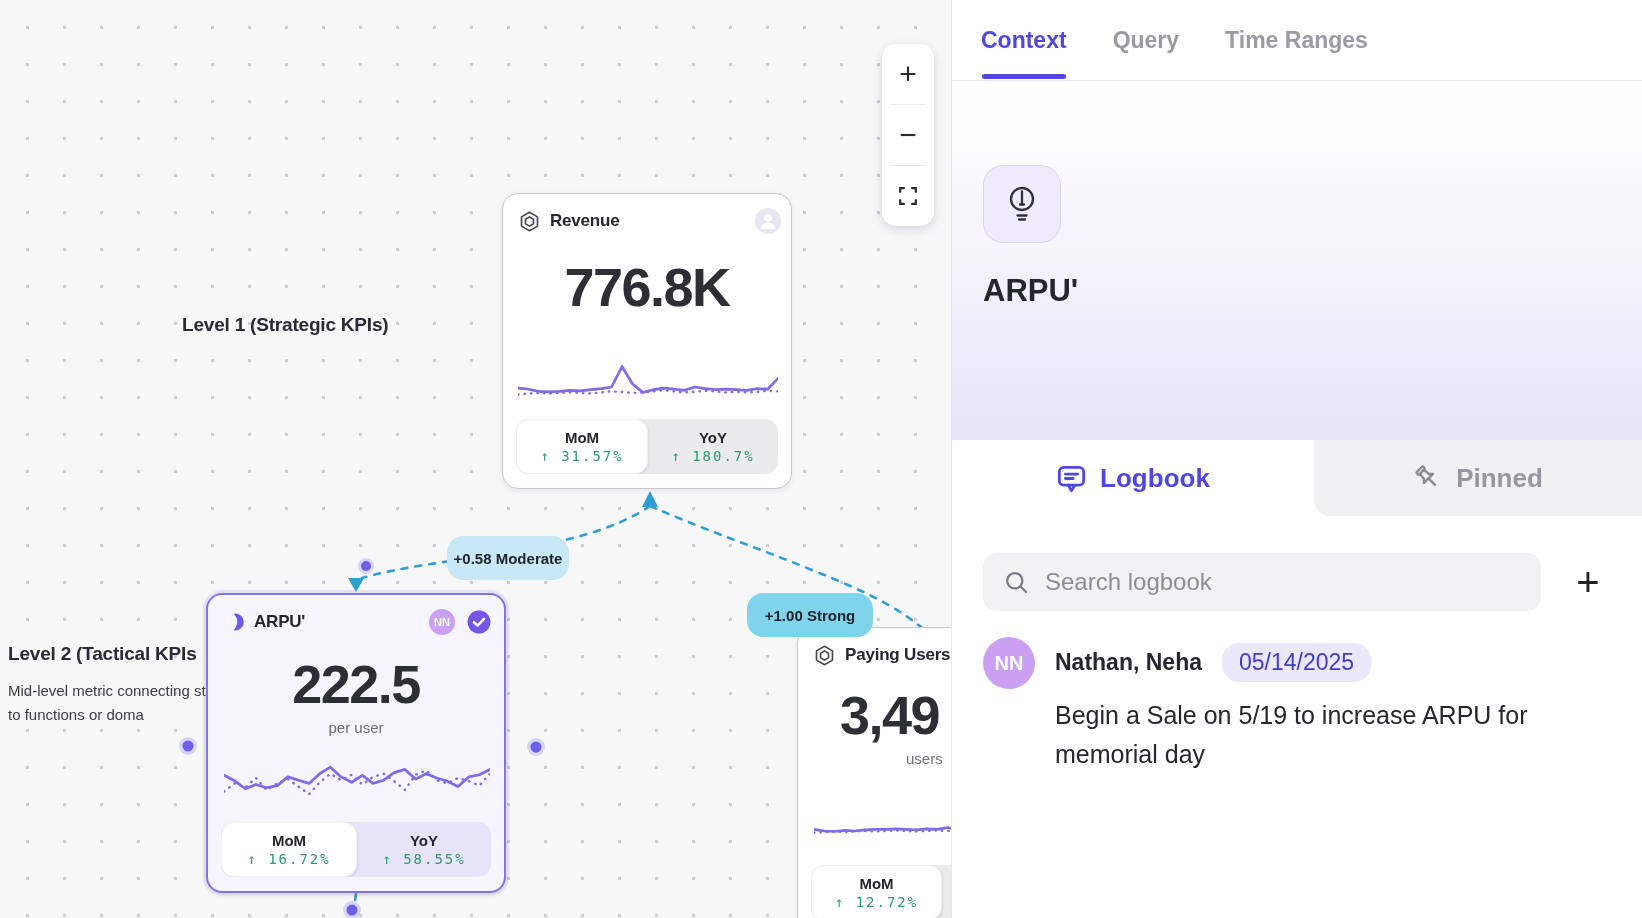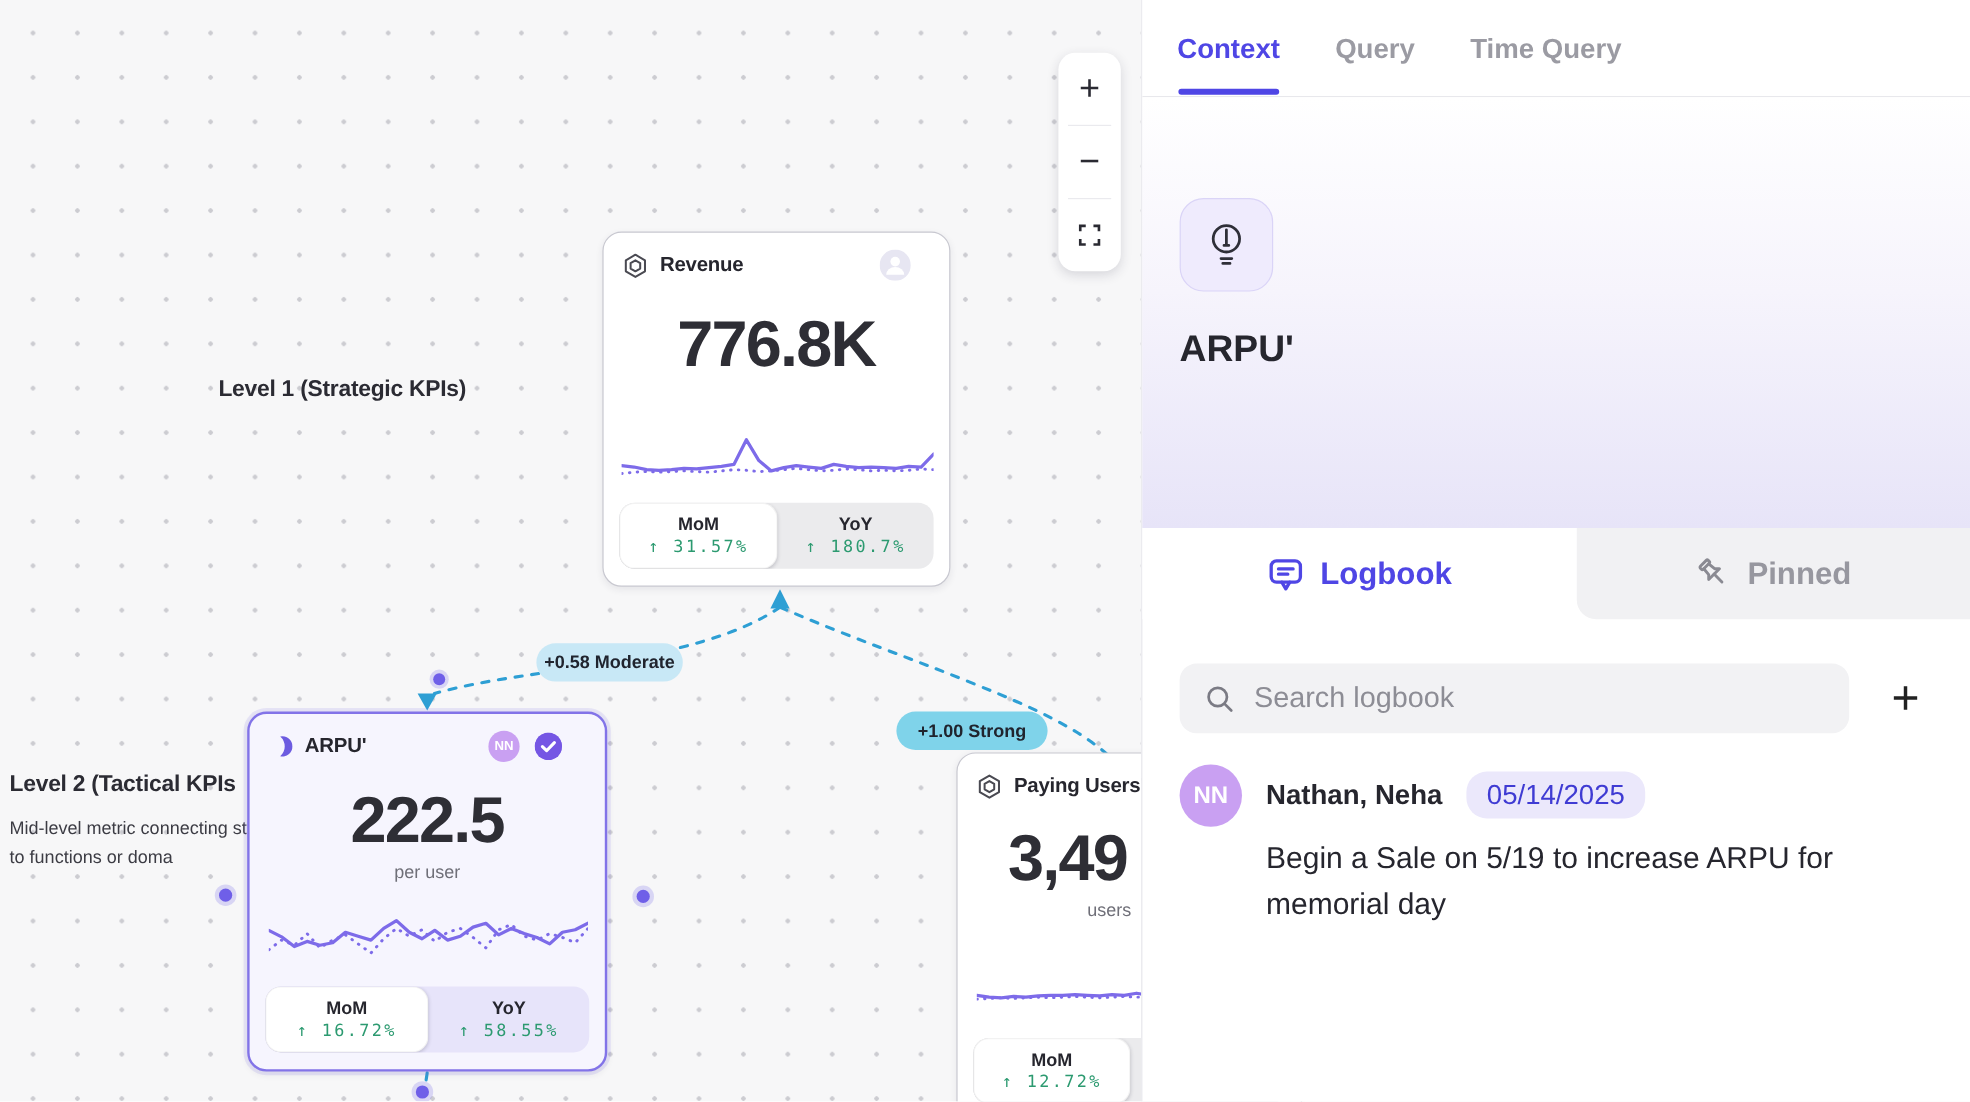--- a/index.html
+++ b/index.html
@@ -15,37 +15,37 @@
     background-size:37px 37px; background-position:9px 9px;
   }
   .level-label { position:absolute; z-index:1; }
   .level-title { font-size:19px; font-weight:700; color:#2B2B33; letter-spacing:-.2px; }
   .level-desc  { margin-top:14px; font-size:15px; line-height:24px; color:#3C3C44; }
 
   .edges-svg, .handles-svg { position:absolute; left:0; top:0; width:951px; height:918px; pointer-events:none; }
   .edges-svg { z-index:2; } .handles-svg { z-index:4; }
 
   .edge-label {
-    position:absolute; z-index:4; height:32px; border-radius:16px;
+    position:absolute; z-index:4; height:44px; border-radius:16px;
     display:flex; align-items:center; justify-content:center;
     font-size:15px; font-weight:700; color:#20242E;
   }
 
   
   .card {
     position:absolute; z-index:3; background:#fff;
     border:1px solid #C8C8D0; border-radius:16px;
     box-shadow:0 2px 6px rgba(40,40,60,.08);
   }
   .card.selected {
     background:#F6F5FE; border:2px solid #8273E8;
     box-shadow:0 0 0 3px rgba(130,115,232,.14), 0 2px 6px rgba(40,40,60,.08);
   }
   .card-header {
-    position:absolute; left:16px; right:32px; top:14px; height:26px;
+    position:absolute; left:16px; right:10px; top:14px; height:26px;
     display:flex; align-items:center; gap:10px;
   }
   .card-title { font-size:17px; font-weight:700; color:#26262E; letter-spacing:-.2px; flex:1; white-space:nowrap; }
   .header-badges { display:flex; align-items:center; gap:9px; }
   .nn-badge {
     width:26px; height:26px; border-radius:50%; background:#C9A0F2;
     color:#fff; font-size:11px; font-weight:700;
     display:flex; align-items:center; justify-content:center;
   }
   .metric-value {
@@ -296,21 +296,21 @@
         </svg>
       </div>
     </div>
   </div>
 
   <div class="panel">
 
     <div class="panel-tabs">
       <span class="ptab active">Context</span>
       <span class="ptab">Query</span>
-      <span class="ptab">Time Query</span>
+      <span class="ptab">Time Ranges</span>
     </div>
 
     <div class="panel-hero">
       <div class="hero-icon">
         <svg width="40" height="42" viewBox="0 0 40 42">
           <g fill="none" stroke="#2F2F38" stroke-width="2.3" stroke-linecap="round">
             <circle cx="20" cy="16" r="11"></circle>
             <path d="M20 8.5 V21.5 M18 21.5 h4"></path>
             <path d="M15.5 32.5 h9 M17 36.5 h6"></path>
           </g>

